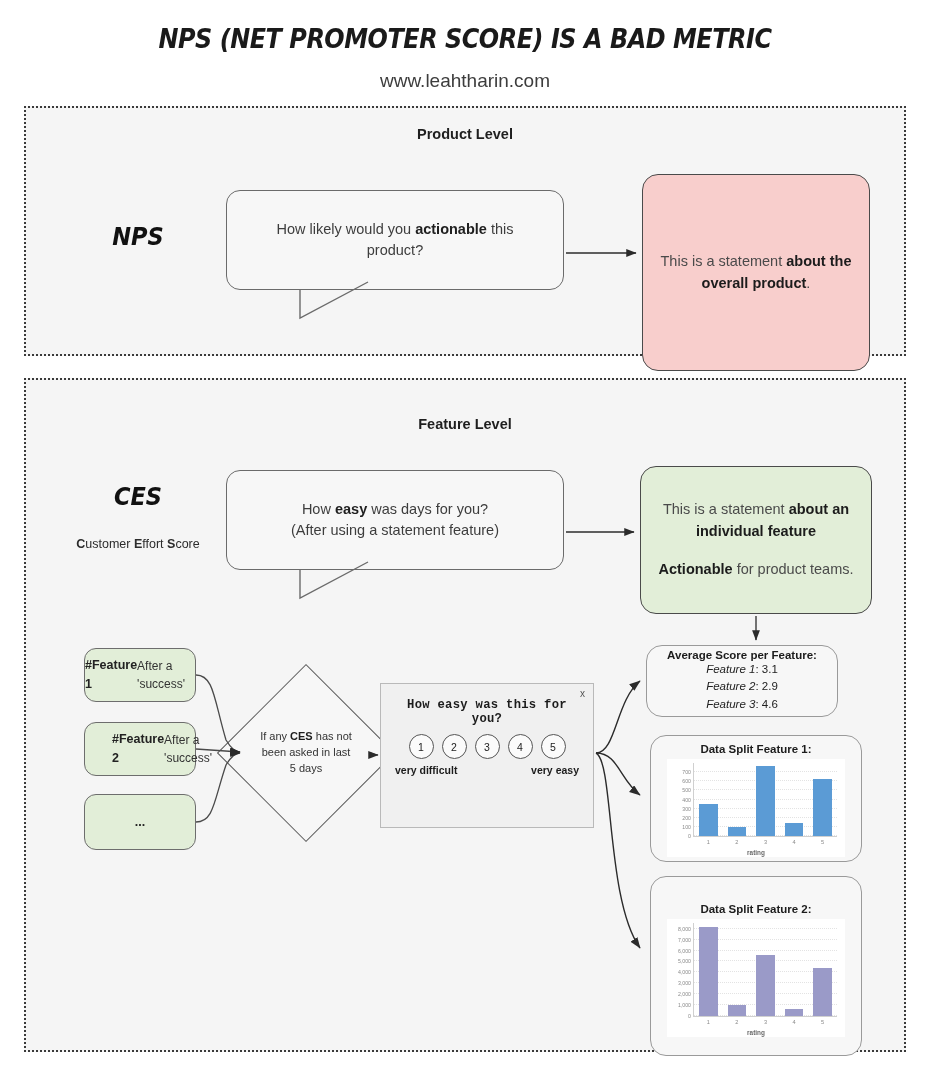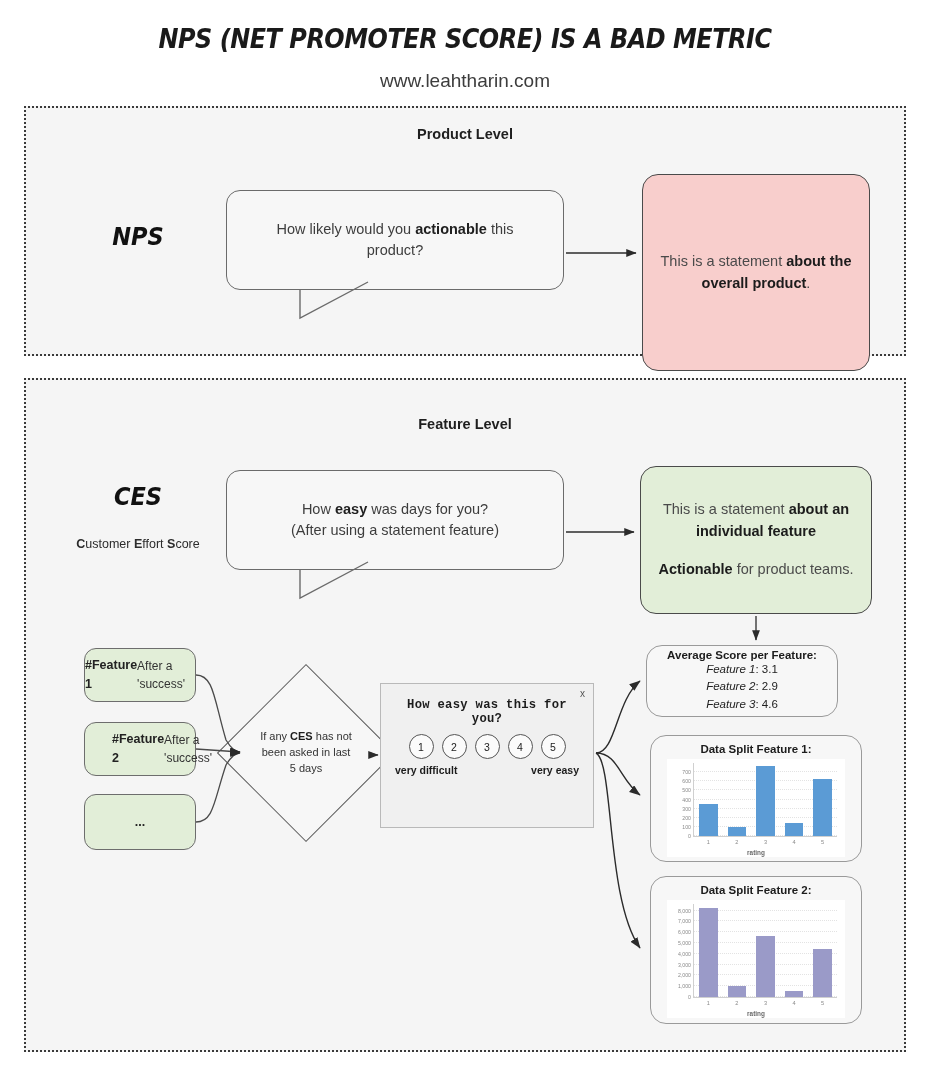--- a/index.html
+++ b/index.html
@@ -391,21 +391,21 @@
           <span class="xtick" style="left: 50%;">4</span>
         </div>
         <div class="bar" style="height: 77.5%; background: rgb(91, 155, 213);">
           <span class="xtick" style="left: 50%;">5</span>
         </div>
       </div>
       <div class="xlabel">rating</div>
     </div>
 </div>
 
-<div class="card" style="left:650px; top:876px; width:212px; height:148px; padding-top:7px;">
+<div class="card" style="left:650px; top:876px; width:212px; height:180px; padding-top:7px;justify-content:center;">
   <div class="card-title">Data Split Feature 2:</div>
   <div class="chart-area" id="chart-2" style="width:178px; height:118px; margin-top:4px;">
       <div class="chart-plot">
         <div class="gridline" style="bottom: 0%;">
           <span class="ytick">0</span>
         </div>
         <div class="gridline" style="bottom: 11.6279%;">
           <span class="ytick">1,000</span>
         </div>
         <div class="gridline" style="bottom: 23.2558%;">

